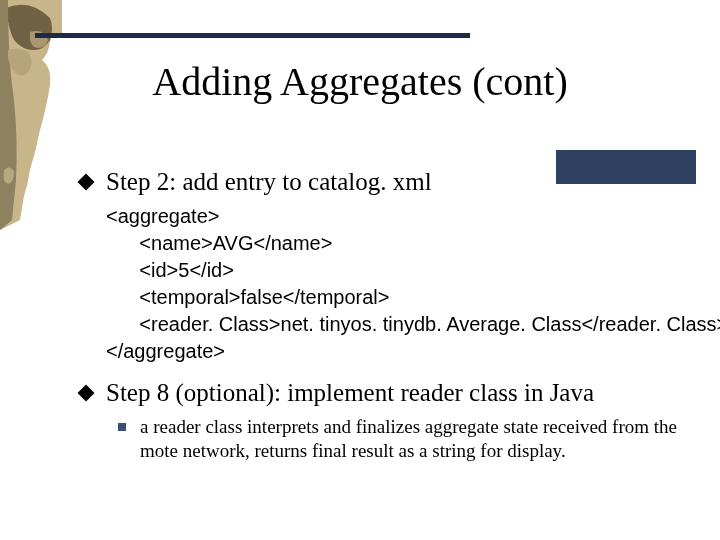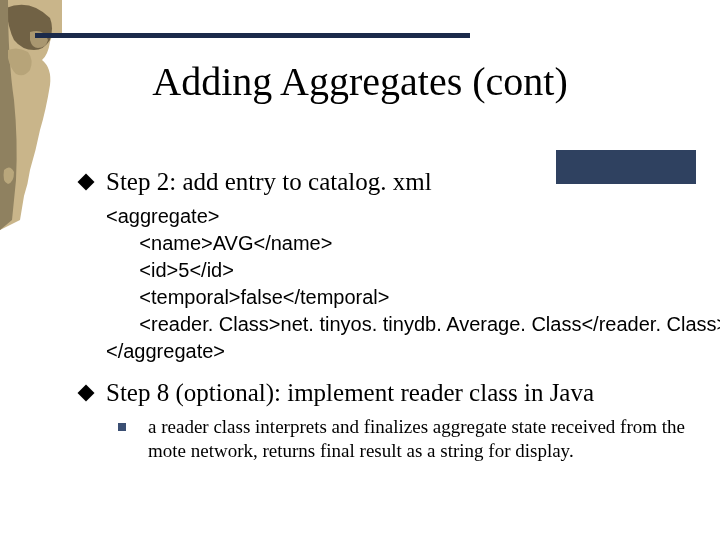--- a/index.html
+++ b/index.html
@@ -76,21 +76,20 @@
     color: #000;
     line-height: 1.35;
     margin: 6px 0 12px 26px;
     white-space: pre;
   }
   .sub-row {
     display: flex;
     align-items: flex-start;
     margin-left: 38px;
     margin-top: 6px;
-    gap: 8px;
   }
   .sq {
     width: 8px;
     height: 8px;
     background: #3b4f73;
     margin-top: 8px;
     margin-right: 14px;
     flex: none;
   }
   .sub-text {

